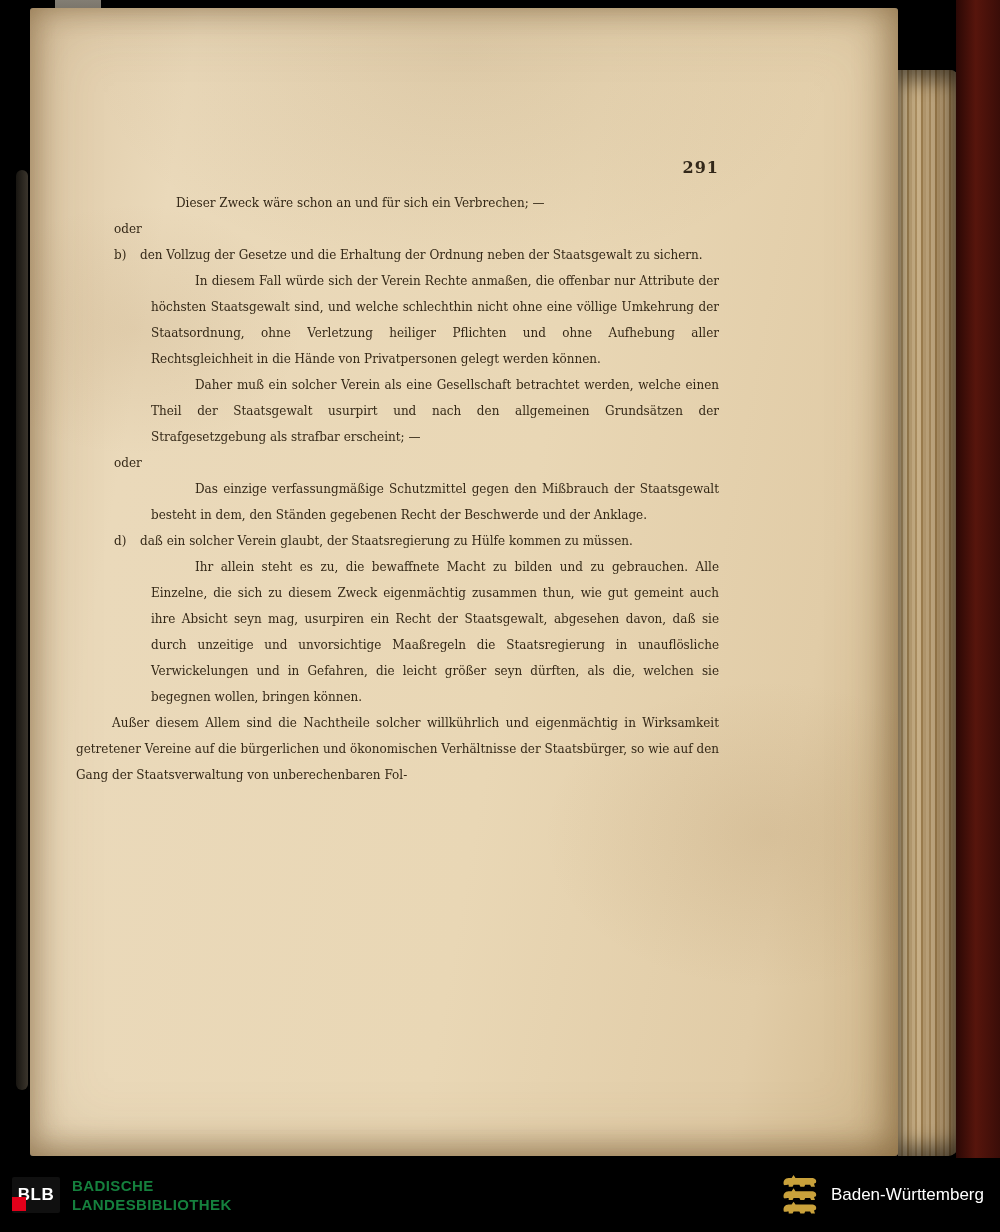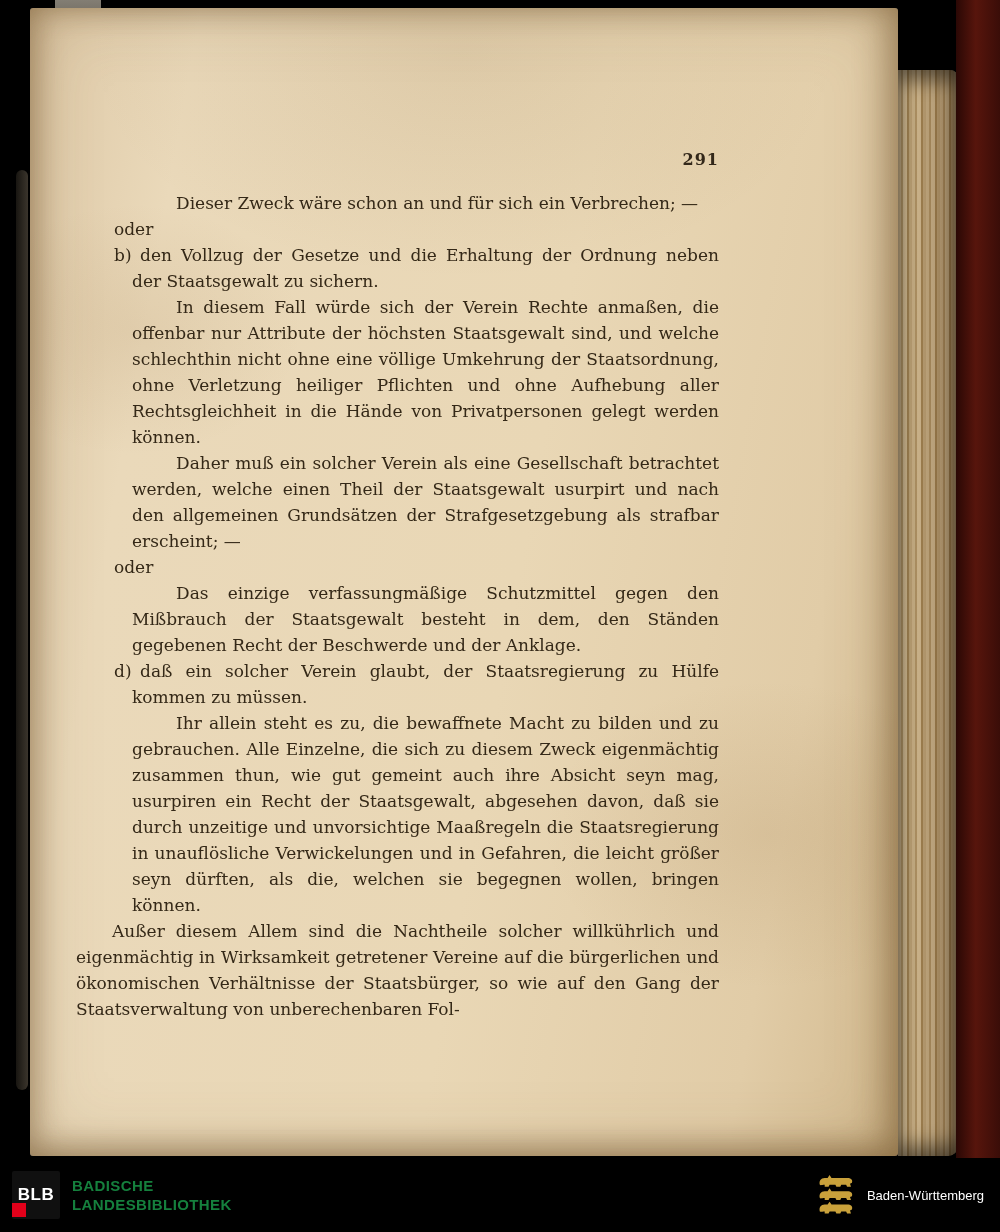--- a/index.html
+++ b/index.html
@@ -28,35 +28,35 @@
       radial-gradient(320px 220px at 85% 72%, rgba(140,100,50,.12), transparent 70%),
       radial-gradient(500px 300px at 50% 4%, rgba(120,85,40,.10), transparent 75%),
       linear-gradient(100deg,#ddc8a6 0%, #ead9ba 16%, #e9d7b5 55%, #e1cca7 84%, #d2b98e 100%);
     box-shadow:
       inset 0 0 70px rgba(115,85,40,.25),
       inset -16px 0 30px rgba(95,65,25,.30),
       inset 12px 0 26px rgba(105,75,35,.22),
       inset 0 -14px 26px rgba(105,75,35,.20);
   }
   .pagenum{
-    position:absolute;left:66px;top:142px;width:623px;
+    position:absolute;left:66px;top:150px;width:623px;
     text-align:right;font-weight:bold;font-size:16px;letter-spacing:1px;
     color:#33281a;
   }
   .text{
     position:absolute;left:66px;top:182px;width:623px;
-    font-size:17px;line-height:26px;text-align:justify;
+    font-size:12px;line-height:26px;text-align:justify;
     color:#342817;
   }
   .text p{margin:0;}
   p.indent{margin-left:36px;text-indent:44px;}
   p.plain{margin-left:18px;}
   p.item{margin-left:18px;padding-left:18px;text-indent:-18px;}
   p.item .lbl{display:inline-block;width:26px;text-indent:0;}
-  p.para{margin-left:36px;text-indent:44px;}
+  p.para{margin-left:55px;text-indent:44px;}
   p.wide{margin-left:-20px;text-indent:36px;}
   
   .fore-edge{
     position:absolute;left:898px;top:70px;width:60px;height:1086px;
     background:
       linear-gradient(to right, rgba(60,35,10,0) 0%, rgba(60,35,10,.38) 100%),
       repeating-linear-gradient(to right,
         #d3ba8f 0px 3px, #b99c6c 3px 5px, #dcc49a 5px 9px, #a98a58 9px 11px, #c6ab7e 11px 14px);
     border-radius:0 8px 10px 0;
     box-shadow:inset 0 12px 18px rgba(0,0,0,.45), inset 0 -12px 18px rgba(0,0,0,.45);
@@ -66,30 +66,30 @@
     position:absolute;left:956px;top:0;width:44px;height:1158px;
     background:linear-gradient(to right,#2a0805,#57150c 45%,#3a0d08);
   }
   
   .footer{
     position:absolute;left:0;bottom:0;width:1000px;height:74px;
     background:#000;display:flex;align-items:center;
     font-family:"Liberation Sans", sans-serif;
   }
   .blb{
-    width:48px;height:48px;position:relative;margin-left:12px;flex:0 0 auto;
+    width:48px;height:36px;position:relative;margin-left:12px;flex:0 0 auto;
     background:#101010;display:flex;align-items:center;justify-content:center;
     border-radius:2px;
   }
   .blb-red{position:absolute;left:0;bottom:2px;width:14px;height:14px;background:#e2001a;}
   .blb-txt{color:#fff;font-weight:bold;font-size:17px;letter-spacing:.5px;}
   .lib-name{margin-left:12px;color:#15803d;font-weight:bold;font-size:15px;line-height:19px;letter-spacing:.4px;}
   .footer-right{margin-left:auto;margin-right:16px;display:flex;align-items:center;gap:10px;}
   .bw-emblem{width:42px;height:42px;flex:0 0 auto;}
-  .region{color:#fff;font-size:13px;}
+  .region{color:#fff;font-size:17px;}
 </style>
 </head>
 <body>
 
 <div class="artifact-top"></div>
 <div class="left-sliver"></div>
 
 <div class="paper">
   <div class="pagenum">291</div>
   <div class="text">

